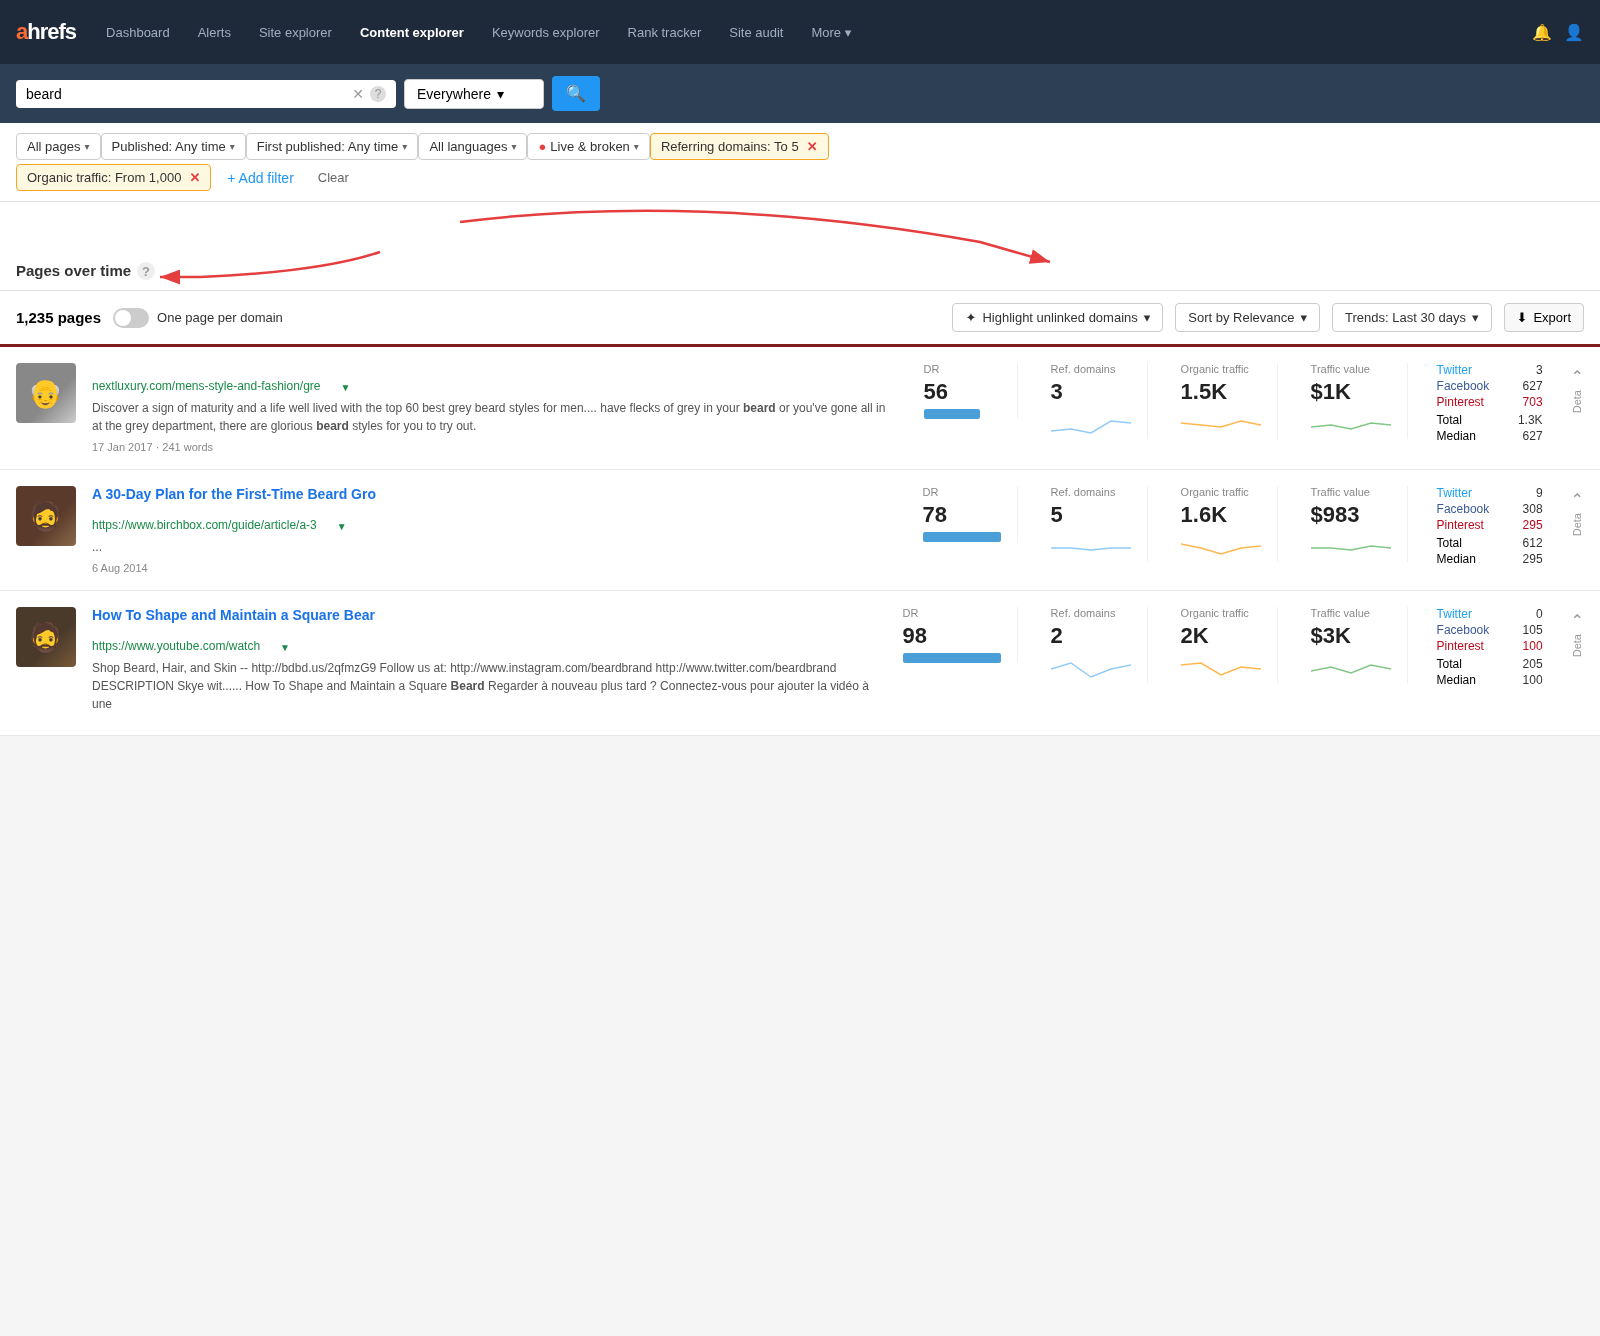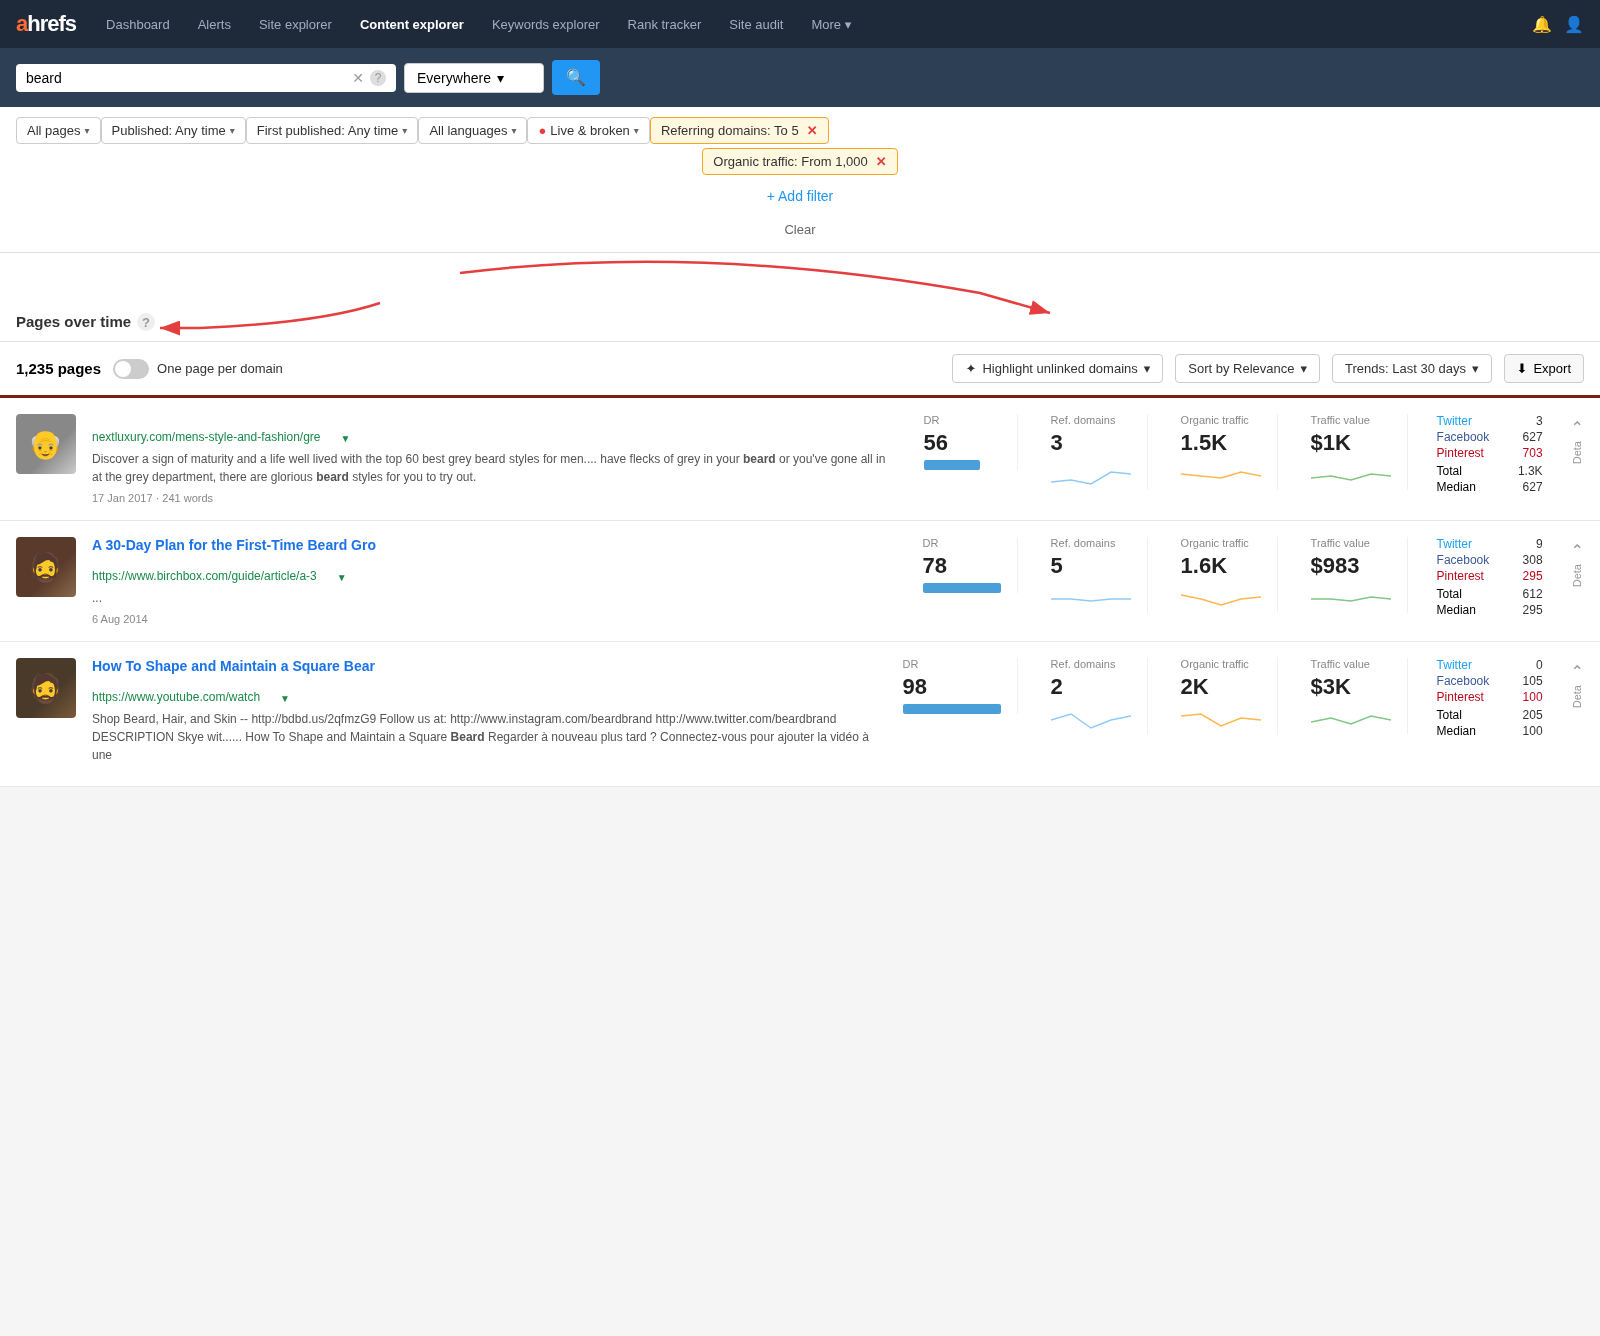--- a/index.html
+++ b/index.html
@@ -4,21 +4,21 @@
   <style>
     * { box-sizing: border-box; margin: 0; padding: 0; }
     body { font-family: -apple-system, BlinkMacSystemFont, 'Segoe UI', sans-serif; background: #f5f5f5; font-size: 14px; }
 
     
     .topnav {
       background: #1e2a3a;
       display: flex;
       align-items: center;
       padding: 0 16px;
-      height: 48px;
+      height: 64px;
       gap: 8px;
     }
     .topnav .logo {
       color: #ff6b35;
       font-size: 22px;
       font-weight: 900;
       letter-spacing: -1px;
       margin-right: 12px;
     }
     .topnav .logo span { color: white; }
@@ -357,21 +357,21 @@
   </button>
   <button class="filter-btn">
     <span style="color:#e53e3e">●</span>
     <span>Live &amp; broken</span>
     <span class="caret">▾</span>
   </button>
   <button class="filter-btn" style="background:#fff8e1; border-color:#f5a623;">
     <span>Referring domains: To 5</span>
     <span class="remove" style="color:#e53e3e; font-weight:bold; margin-left:4px;">✕</span>
   </button>
-  <div style="width:100%; display:flex; align-items:center; gap:8px; margin-top:4px;flex-direction:column;">
+  <div style="width:100%; display:flex; align-items:center; gap:8px; margin-top:4px;">
     <button class="filter-btn filter-active" style="background:#fff8e1; border-color:#f5a623;">
       <span>Organic traffic: From 1,000</span>
       <span class="remove" style="margin-left:4px;">✕</span>
     </button>
     <span class="add-filter">+ Add filter</span>
     <span class="clear-btn">Clear</span>
   </div>
 </div>
 
 <div style="position:relative; background:white; height:40px; overflow:visible;">

